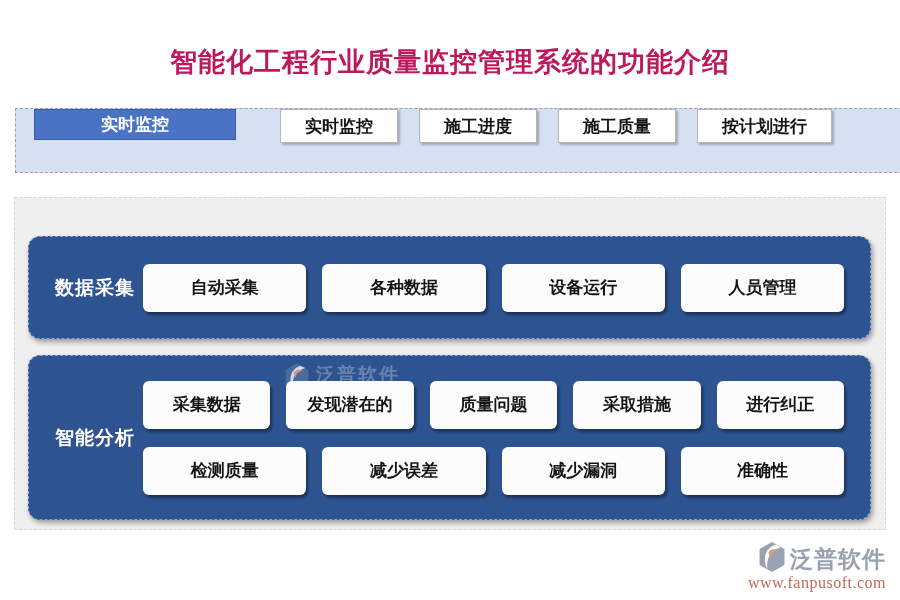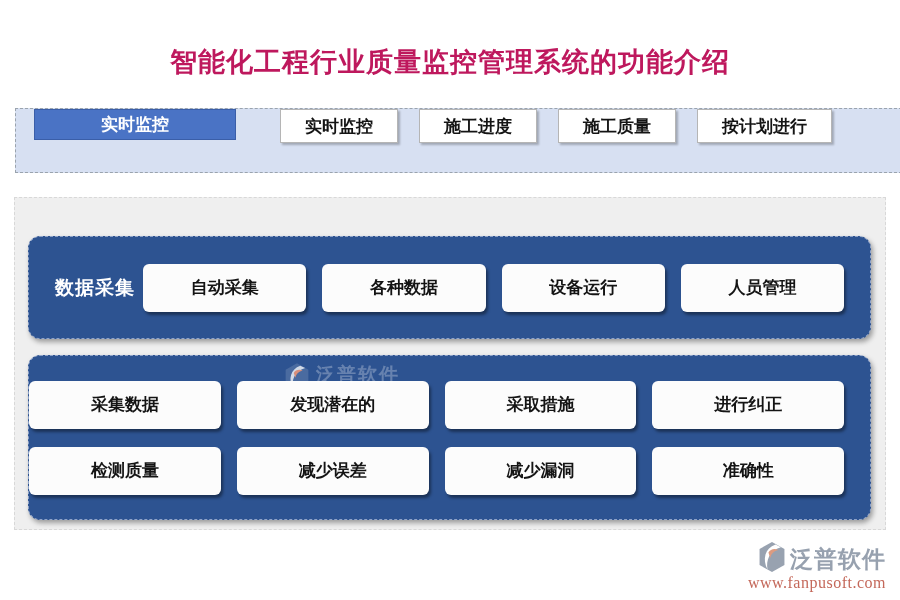--- a/index.html
+++ b/index.html
@@ -111,24 +111,26 @@
         <path d="M16 1 L30 9 V27 L16 35 L2 27 V9 Z" fill="rgba(255,255,255,0.14)"></path>
         <path d="M20 4 C8 8 5 21 11 32 C9 22 13 11 26 7 Z" fill="rgba(255,255,255,0.75)"></path>
         <path d="M12 13 C14 9 19 8 23 10 C18 11 15 14 14 19 Z" fill="#d98f7a"></path>
       </svg>
     </span>
     <span class="wm-text">
       <span class="wm-brand">泛普软件</span>
       <span class="wm-sub">FANPU SOFTWARE</span>
     </span>
   </div>
+  <div class="band-label">智能分析</div>
   <div class="band-rows">
     <div class="band-row">
       <button class="cell-btn">采集数据</button>
       <button class="cell-btn">发现潜在的</button>
+      <button class="cell-btn">质量问题</button>
       <button class="cell-btn">采取措施</button>
       <button class="cell-btn">进行纠正</button>
     </div>
     <div class="band-row">
       <button class="cell-btn">检测质量</button>
       <button class="cell-btn">减少误差</button>
       <button class="cell-btn">减少漏洞</button>
       <button class="cell-btn">准确性</button>
     </div>
   </div>

